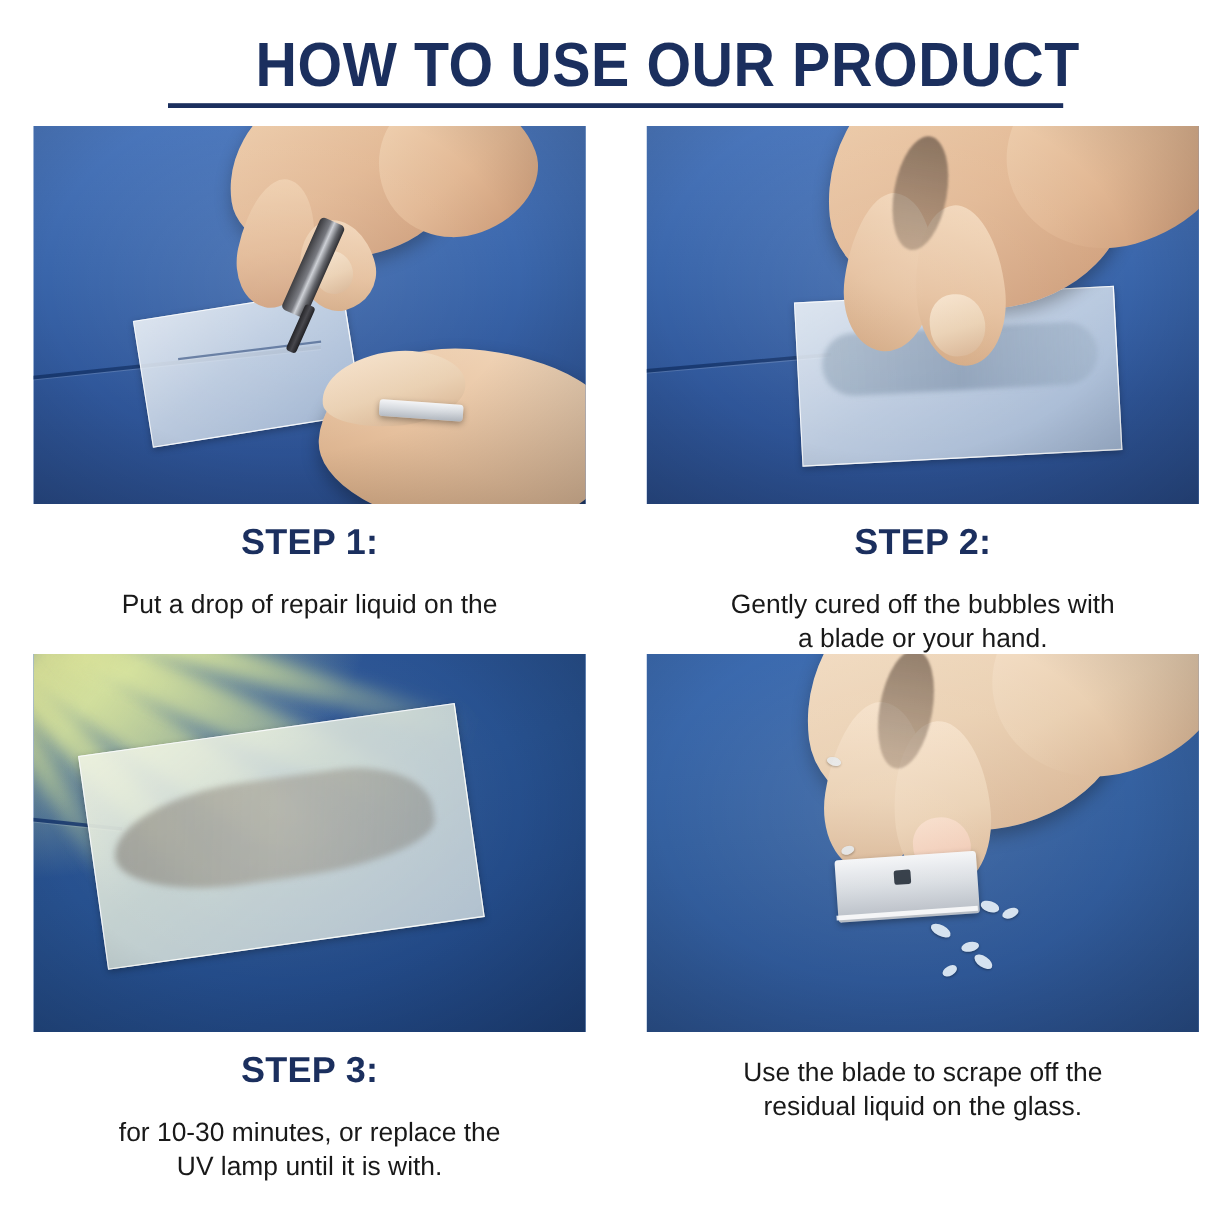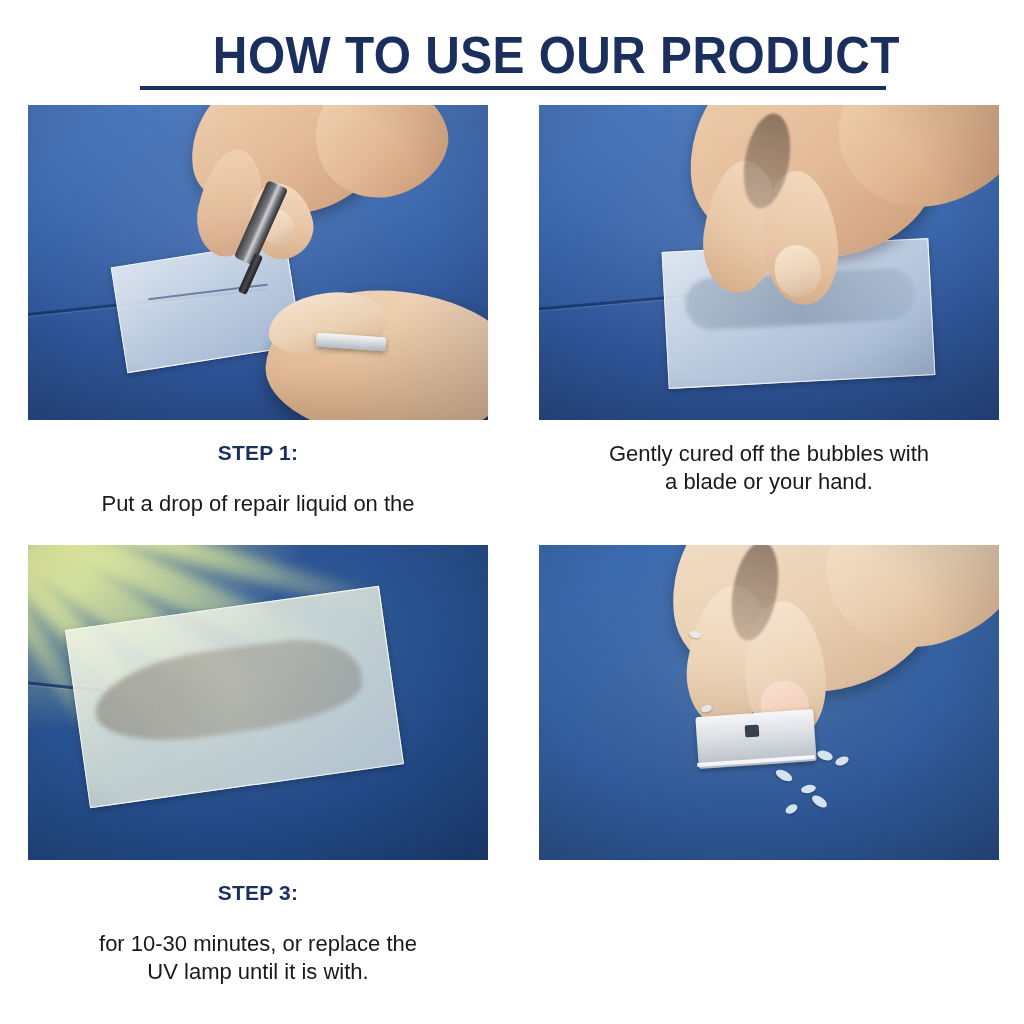--- a/index.html
+++ b/index.html
@@ -94,21 +94,21 @@
   .rays{position:absolute;inset:0;overflow:hidden;}
   .ray{position:absolute;transform-origin:0 0;
     background:linear-gradient(90deg,rgba(232,240,160,.92) 0%,rgba(222,235,150,.55) 45%,rgba(210,228,150,0) 100%);
     filter:blur(6px);}
   .glow{position:absolute;
     background:radial-gradient(ellipse at 10% 0%,rgba(238,244,180,.95) 0%,rgba(226,238,160,.55) 35%,rgba(200,225,150,0) 70%);}
 
   
   .step-label{
     margin-top:16px;text-align:center;
-    font-size:21px;line-height:34px;font-weight:bold;color:#1b2f5e;
+    font-size:30px;line-height:34px;font-weight:bold;color:#1b2f5e;
     letter-spacing:0.2px;
   }
   .caption{
     margin-top:20px;text-align:center;
     font-size:22px;line-height:28px;color:#191919;
   }
   .caption .ln{display:block;white-space:nowrap;}
 </style>
 </head>
 <body>
@@ -166,20 +166,21 @@
         <div class="hand skin-b" style="left:166px;top:56px;width:74px;height:132px;border-radius:44% 56% 48% 52%/58% 60% 40% 42%;transform:rotate(8deg);"></div>
         <div class="hand skin-b" style="left:224px;top:66px;width:74px;height:134px;border-radius:52% 48% 50% 50%/58% 56% 44% 42%;transform:rotate(-6deg);"></div>
         <div class="hand skin-c" style="left:236px;top:140px;width:46px;height:52px;border-radius:46% 54% 50% 50%;transform:rotate(-6deg);"></div>
         <div style="position:absolute;left:206px;top:8px;width:44px;height:96px;border-radius:50%;
                     background:linear-gradient(180deg,rgba(60,48,40,.55),rgba(90,70,55,.35));transform:rotate(10deg);filter:blur(1px);"></div>
         <div class="hand skin-a" style="left:300px;top:-50px;width:180px;height:150px;border-radius:40% 60% 52% 48%/48% 60% 40% 52%;transform:rotate(-16deg);"></div>
 
         <div class="vignette"></div>
       </div>
 
+      <div class="step-label">STEP 2:</div>
       <div class="caption">
         <span class="ln">Gently cured off the bubbles with</span>
         <span class="ln">a blade or your hand.</span>
       </div>
     </div>
 
     <div class="cell c3">
       <div class="photo">
         <div class="surface dark"></div>
 
@@ -232,16 +233,20 @@
         <div class="flake" style="left:236px;top:226px;width:18px;height:9px;transform:rotate(28deg);"></div>
         <div class="flake" style="left:262px;top:240px;width:15px;height:8px;transform:rotate(-12deg);"></div>
         <div class="flake" style="left:272px;top:252px;width:17px;height:9px;transform:rotate(34deg);"></div>
         <div class="flake" style="left:246px;top:260px;width:13px;height:8px;transform:rotate(-30deg);"></div>
         <div class="flake" style="left:150px;top:86px;width:12px;height:7px;transform:rotate(16deg);opacity:.8;"></div>
         <div class="flake" style="left:162px;top:160px;width:11px;height:7px;transform:rotate(-18deg);opacity:.85;"></div>
 
         <div class="vignette"></div>
       </div>
 
+      <div class="caption">
+        <span class="ln">Use the blade to scrape off the</span>
+        <span class="ln">residual liquid on the glass.</span>
+      </div>
     </div>
 
   </div>
 </div>
 
 </body></html>

